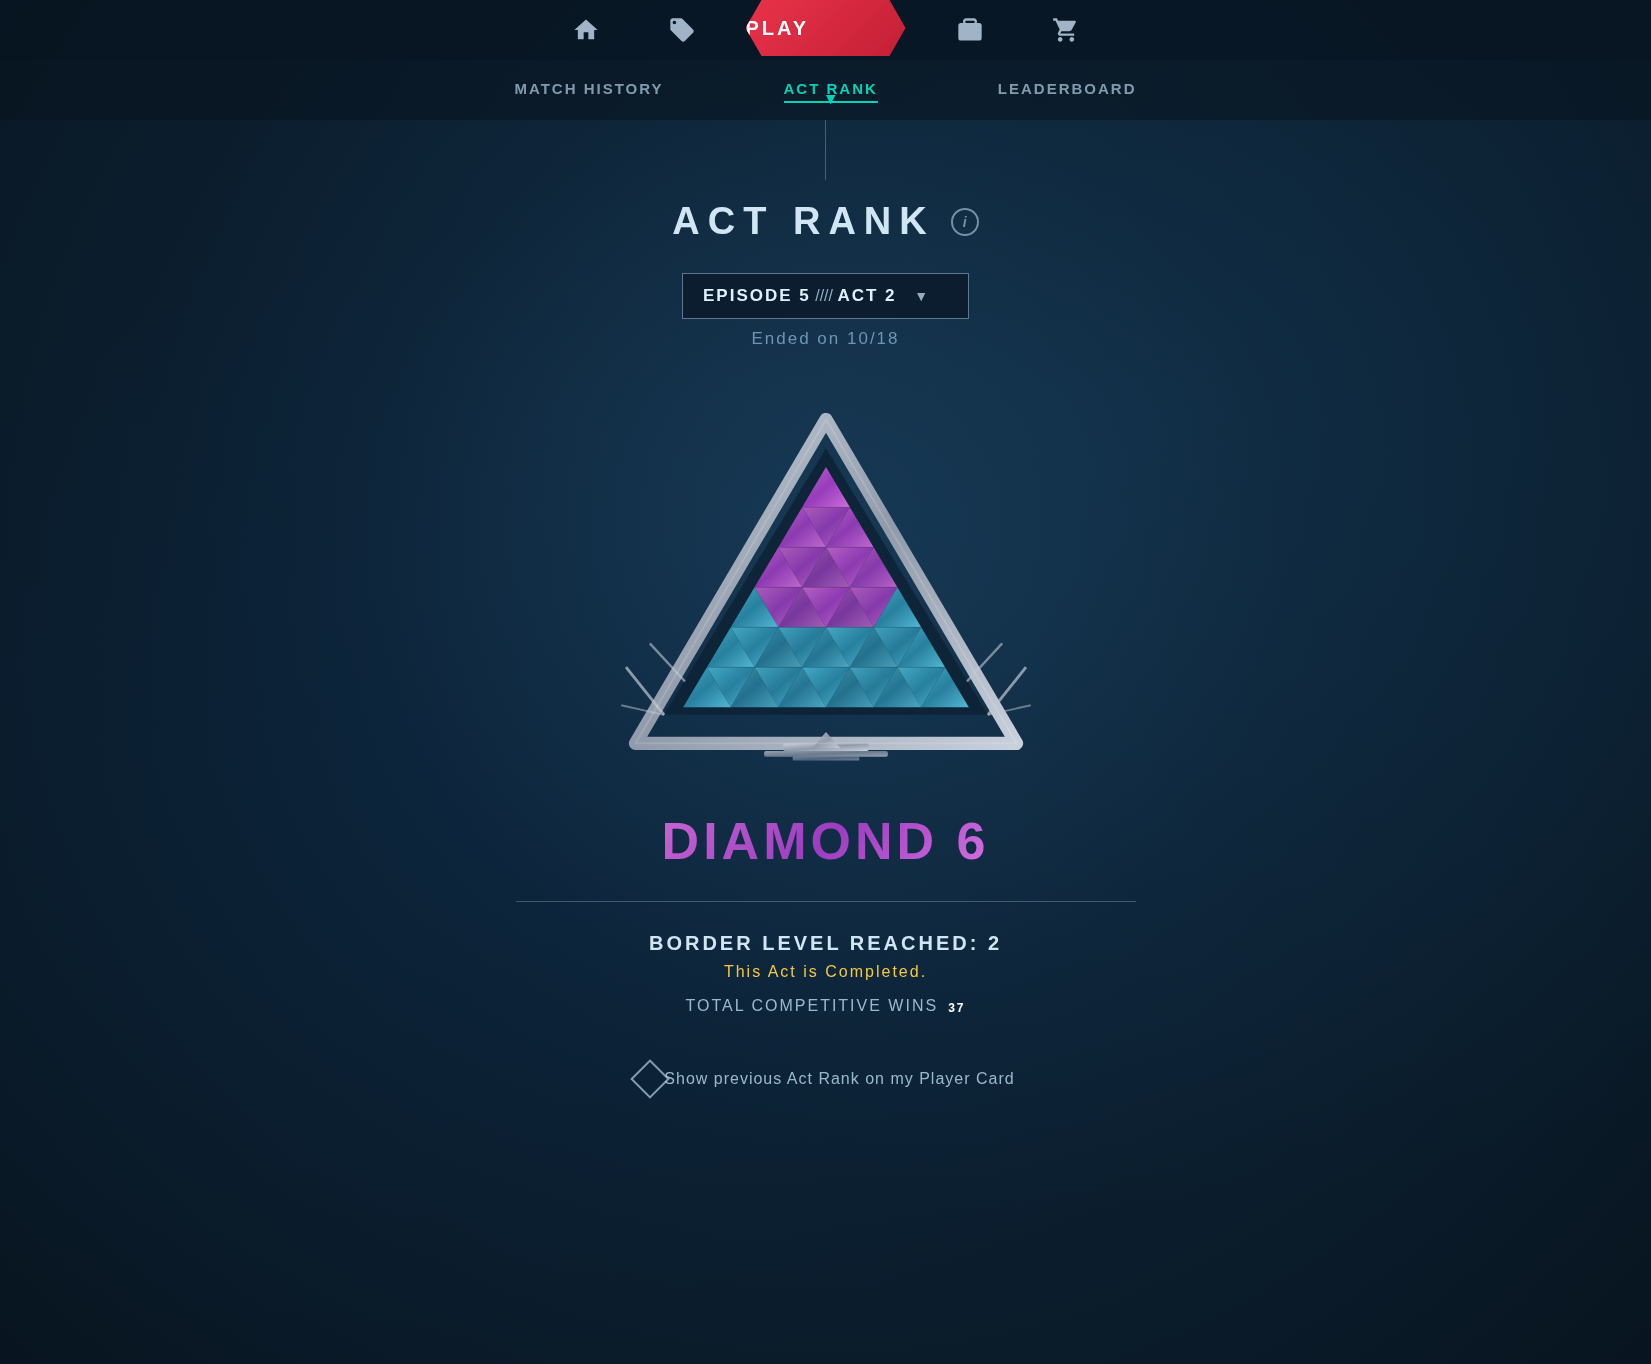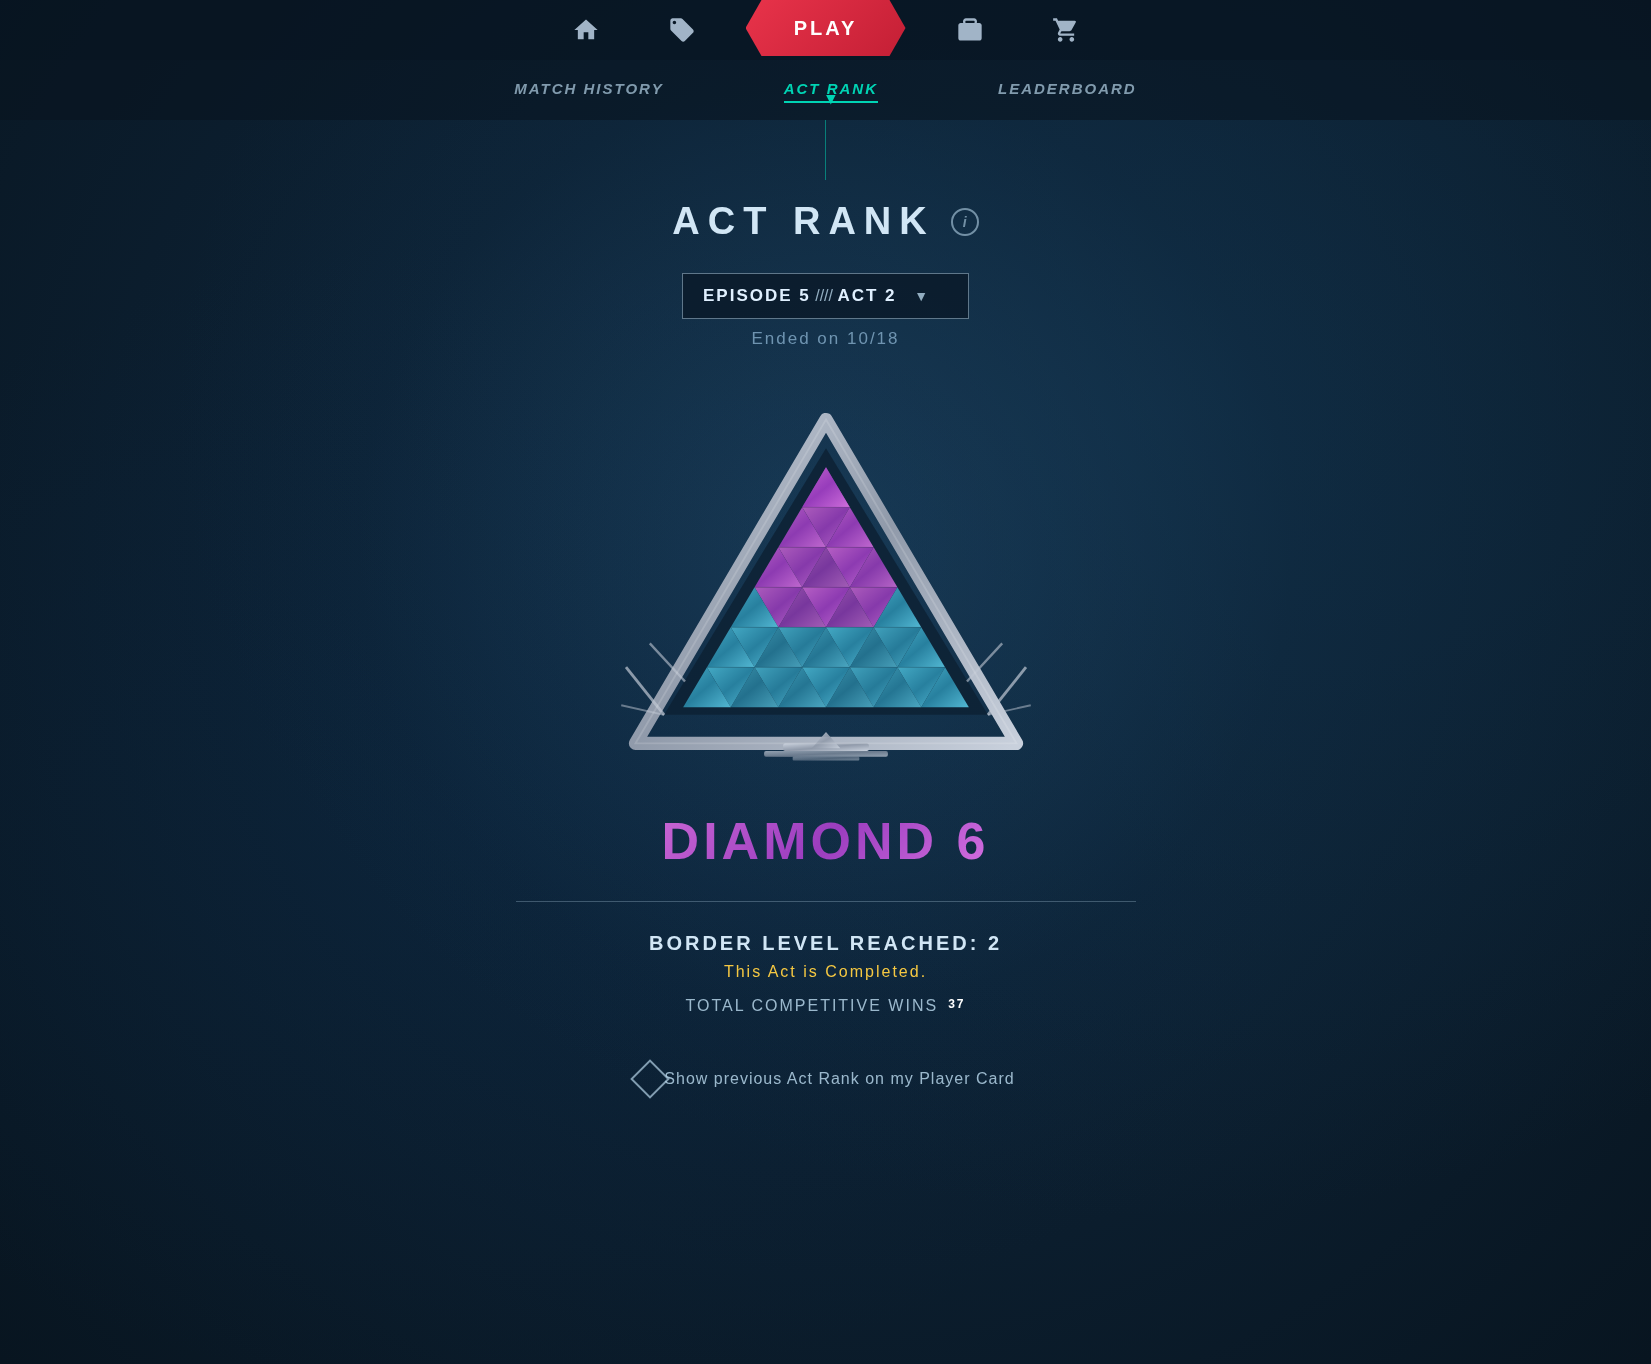--- a/index.html
+++ b/index.html
@@ -60,42 +60,41 @@
       position: absolute;
       top: 0;
       left: 50%;
       transform: translateX(-50%);
       background: linear-gradient(135deg, #e8334a, #c41f35);
       clip-path: polygon(10% 0%, 90% 0%, 100% 50%, 90% 100%, 10% 100%, 0% 50%);
       width: 160px;
       height: 56px;
       display: flex;
       align-items: center;
-      justify-content: center;
+      justify-content: flex-start;
       cursor: pointer;
       letter-spacing: 3px;
       font-weight: 900;
       font-size: 20px;
       color: white;
       font-family: 'Arial Black', sans-serif;
     }
 
     
     .sub-nav {
       position: absolute;
       top: 60px;
       left: 0;
       right: 0;
       height: 60px;
       display: flex;
       align-items: center;
       justify-content: center;
       gap: 120px;
       background: rgba(8, 20, 32, 0.6);
-      font-style: italic;
     }
 
     .sub-nav-item {
       font-size: 15px;
       letter-spacing: 2px;
       color: rgba(180,210,230,0.7);
       cursor: pointer;
       padding-bottom: 4px;
       position: relative;
       font-weight: 600;
@@ -287,21 +286,21 @@
       letter-spacing: 2px;
       color: #f5c842;
       margin-bottom: 16px;
     }
 
     .total-wins-row {
       font-size: 16px;
       letter-spacing: 2px;
       color: rgba(180,210,230,0.85);
       display: flex;
-      align-items: flex-start;
+      align-items: flex-end;
       gap: 10px;
       justify-content: center;
     }
 
     .total-wins-number {
       color: white;
       font-weight: 900;
       font-size: 12px;
     }
 

